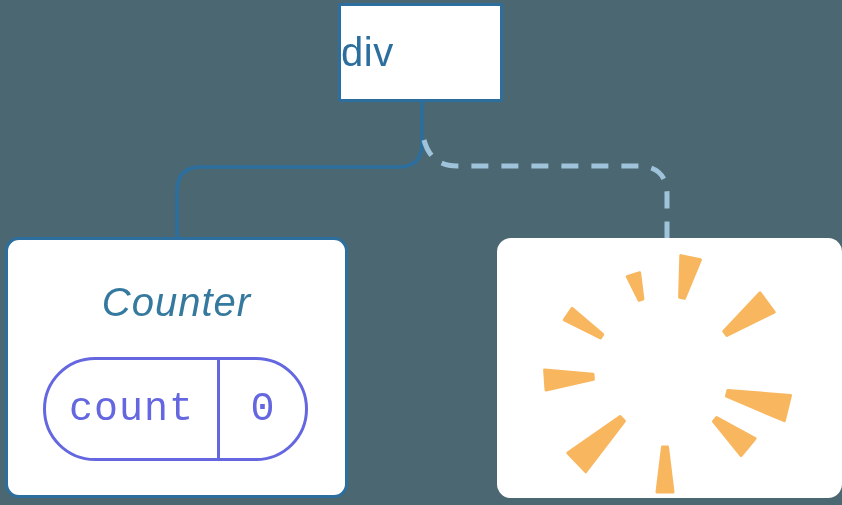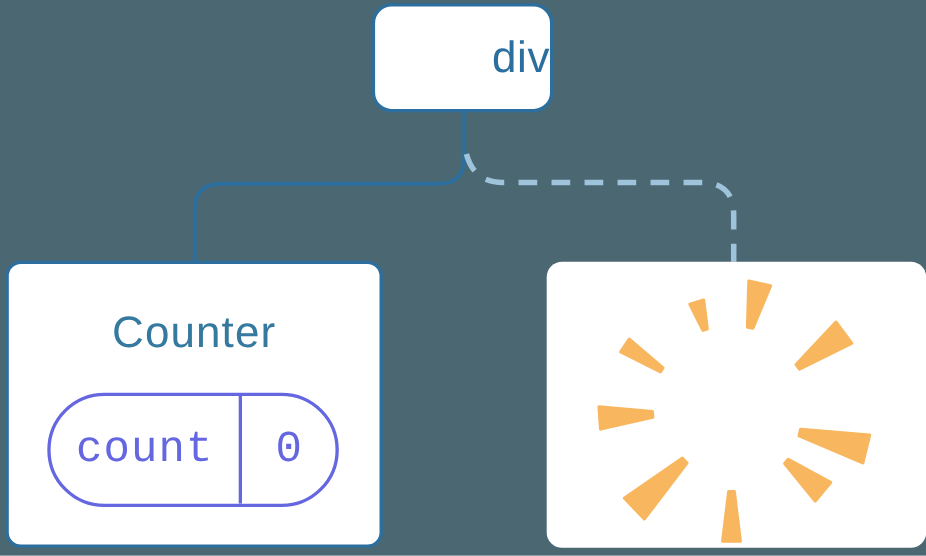--- a/index.html
+++ b/index.html
@@ -43,24 +43,24 @@
   }
 
   .node.root-node {
     position: absolute;
     left: 338px;
     top: 3px;
     width: 165px;
     height: 99px;
     background: var(--card-white);
     border: 3px solid var(--node-blue);
-    border-radius: 18px;
+    border-radius: 3px;
     display: flex;
     align-items: center;
-    justify-content: flex-end;
+    justify-content: flex-start;
   }
   .node-label {
     color: var(--node-blue);
     font-size: 40px;
     font-weight: 500;
     letter-spacing: 0.5px;
   }
 
   .card {
     position: absolute;
@@ -84,20 +84,21 @@
   .card-title {
     position: absolute;
     left: 0;
     right: 0;
     top: 40px;
     text-align: center;
     color: var(--title-blue);
     font-size: 40px;
     font-weight: 500;
     letter-spacing: 1px;
+    font-style: italic;
   }
 
   .state-pill {
     position: absolute;
     left: 35px;
     top: 117px;
     width: 265px;
     height: 104px;
     border: 3px solid var(--pill-indigo);
     border-radius: 52px;

